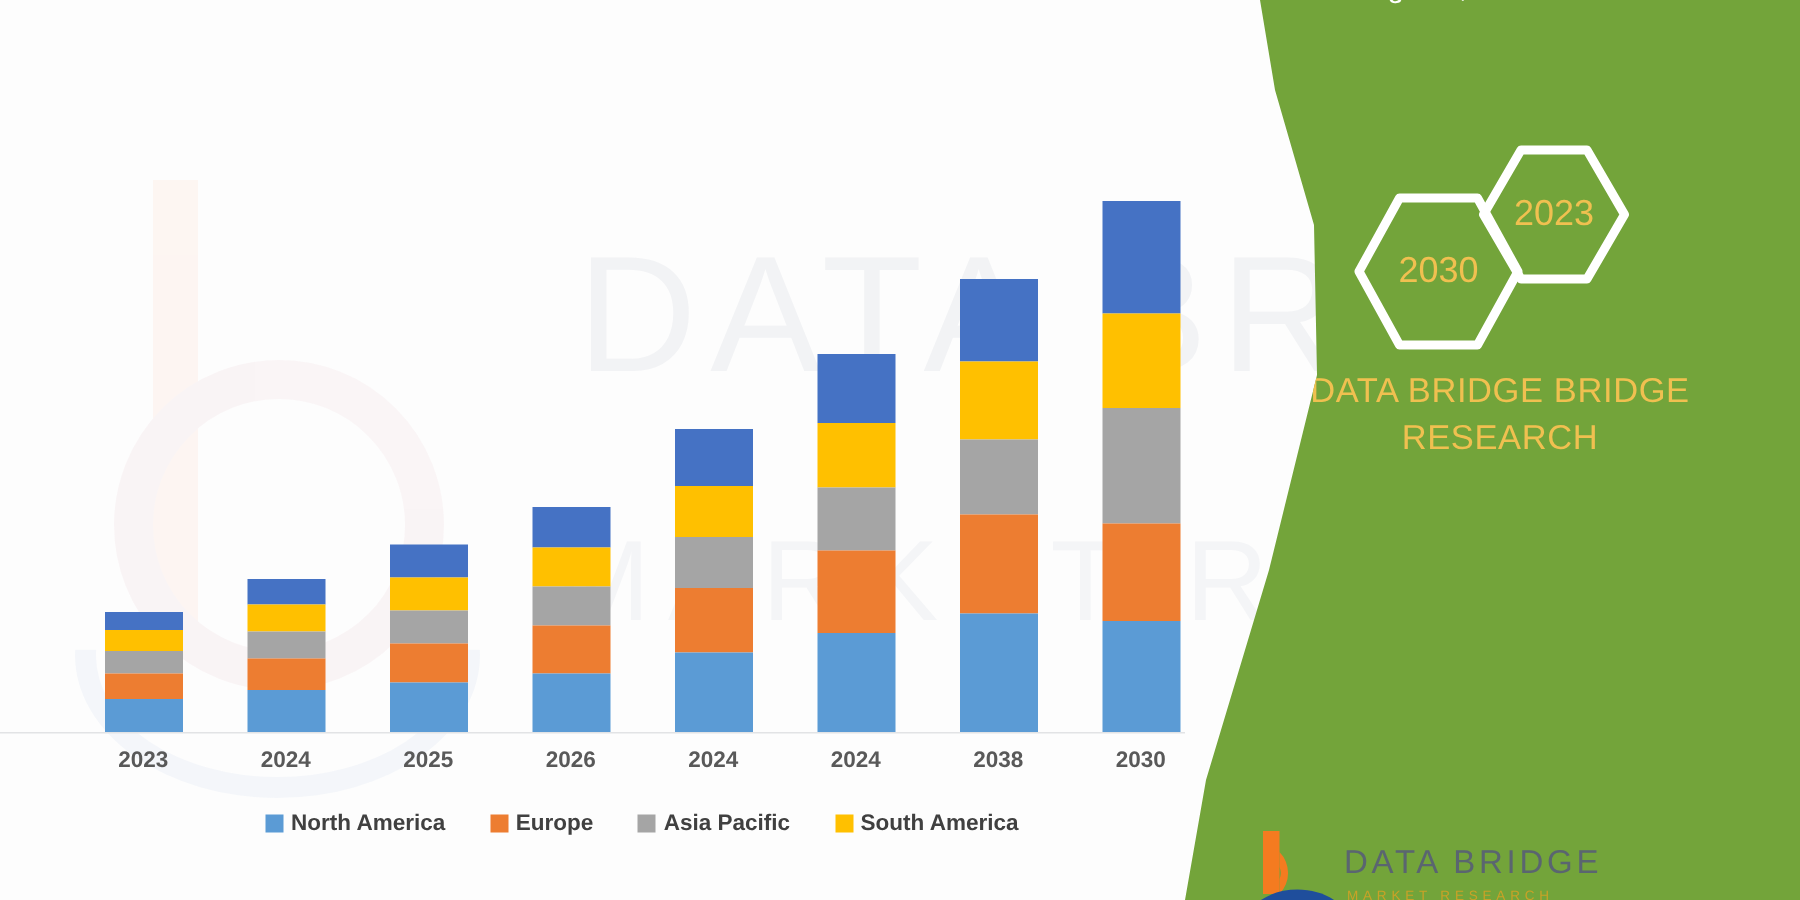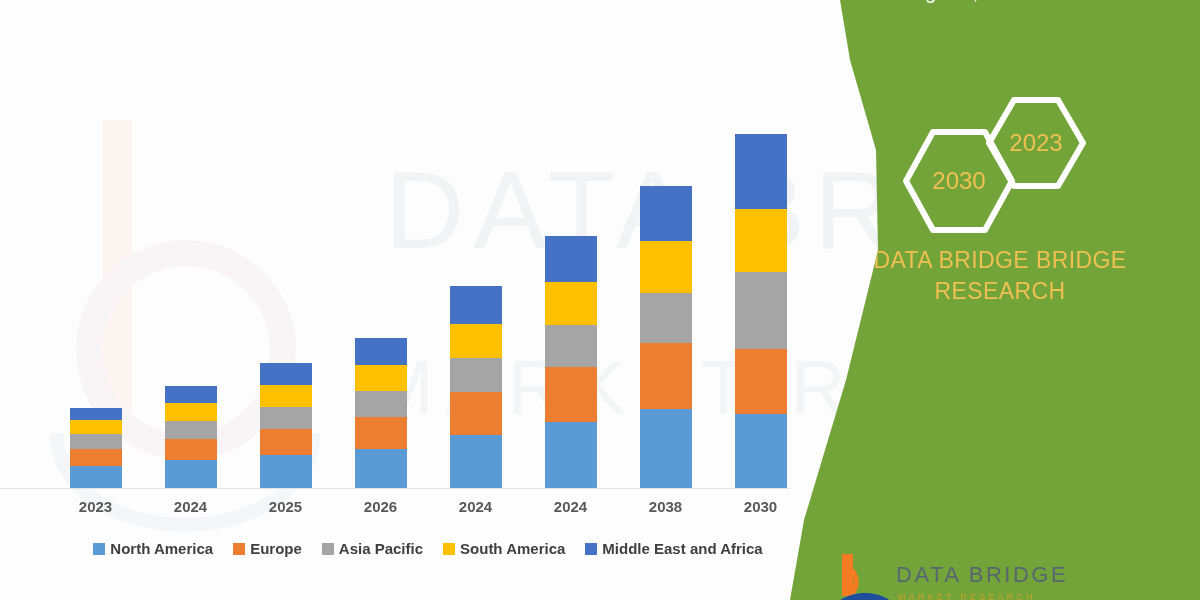--- a/index.html
+++ b/index.html
@@ -47,21 +47,21 @@
   .bars{position:absolute;left:0;bottom:0;width:760px;height:396px;display:flex;align-items:flex-end;justify-content:space-around;}
   .bar-col{width:90px;display:flex;flex-direction:column;justify-content:flex-end;align-items:center;height:100%;}
   .bar{width:52px;display:flex;flex-direction:column-reverse;}
   .seg{width:100%;display:block;}
   .axis-line{position:absolute;left:0;top:488px;width:790px;height:1px;background:#e2e3e5;}
 
   .xlabels{position:absolute;left:48px;top:498px;width:760px;display:flex;justify-content:space-around;}
   .xlabel{width:90px;text-align:center;font-size:15px;color:#595959;font-weight:700;}
 
   
-  .legend{position:absolute;left:48px;top:540px;width:760px;display:flex;justify-content:center;align-items:center;gap:20px;}
+  .legend{position:absolute;left:48px;top:540px;width:760px;display:flex;justify-content:center;align-items:center;gap:30px;}
   .legend-item{display:flex;align-items:center;gap:5px;}
   .legend-swatch{width:12px;height:12px;display:block;}
   .legend-label{font-size:15px;color:#404040;font-weight:700;white-space:nowrap;}
 
   
   .right-panel{
     position:absolute;left:790px;top:0;width:410px;height:600px;
     background:#73a43a;
     clip-path:polygon(50px 0,410px 0,410px 600px,0 600px,14px 520px,56px 380px,88px 250px,86px 150px,60px 60px);
   }
@@ -207,24 +207,20 @@
           <span class="legend-label">Europe</span>
         </div>
         <div class="legend-item">
           <span class="legend-swatch" style="background: rgb(165, 165, 165);"></span>
           <span class="legend-label">Asia Pacific</span>
         </div>
         <div class="legend-item">
           <span class="legend-swatch" style="background: rgb(255, 192, 0);"></span>
           <span class="legend-label">South America</span>
         </div>
-        <div class="legend-item">
-          <span class="legend-swatch" style="background: rgb(69, 114, 196);"></span>
-          <span class="legend-label">Middle East and Africa</span>
-        </div>
       </div>
   </div>
 
   <div class="right-panel">
     <div class="rp-title">Regions, 2023 to 2030</div>
 
     <div class="hexwrap">
       <div class="hex hex-2030">
         <svg width="118" height="108" viewBox="0 0 118 108">
           <polygon points="33,5 85,5 112,54 85,103 33,103 6,54" fill="none" stroke="#ffffff" stroke-width="6" stroke-linejoin="round"></polygon>

